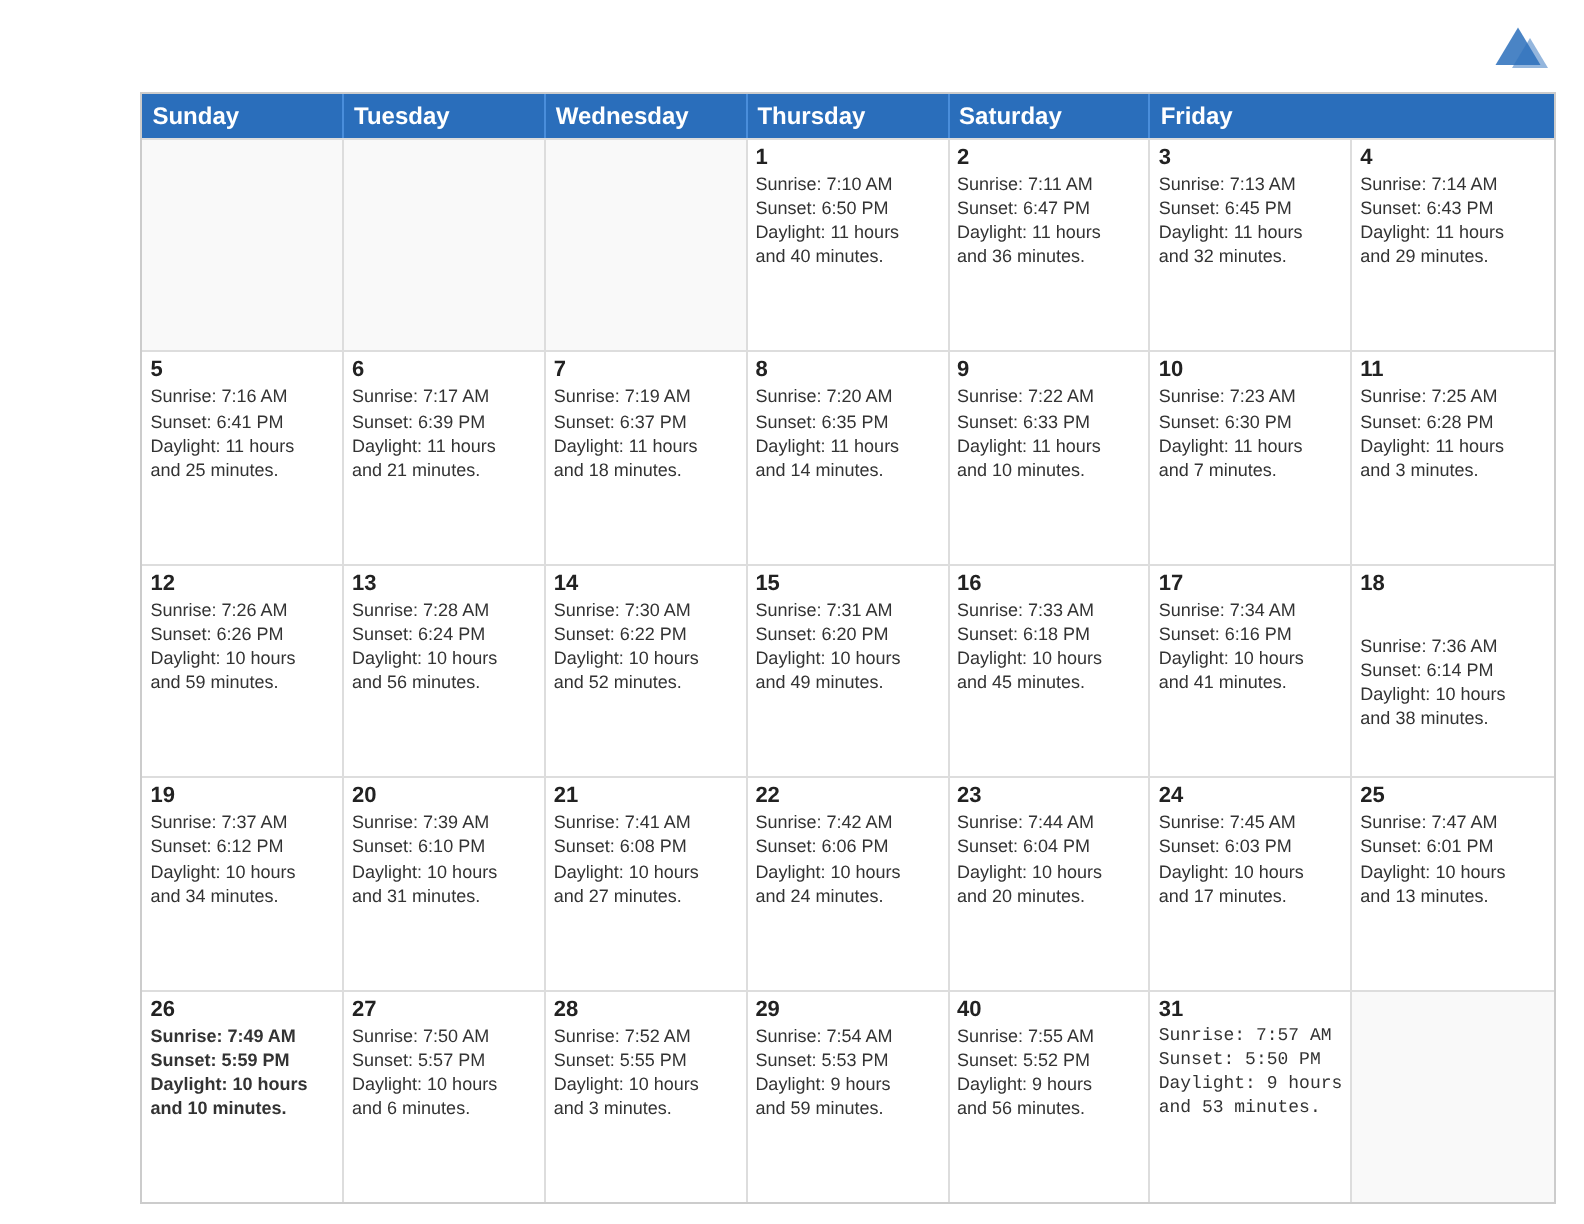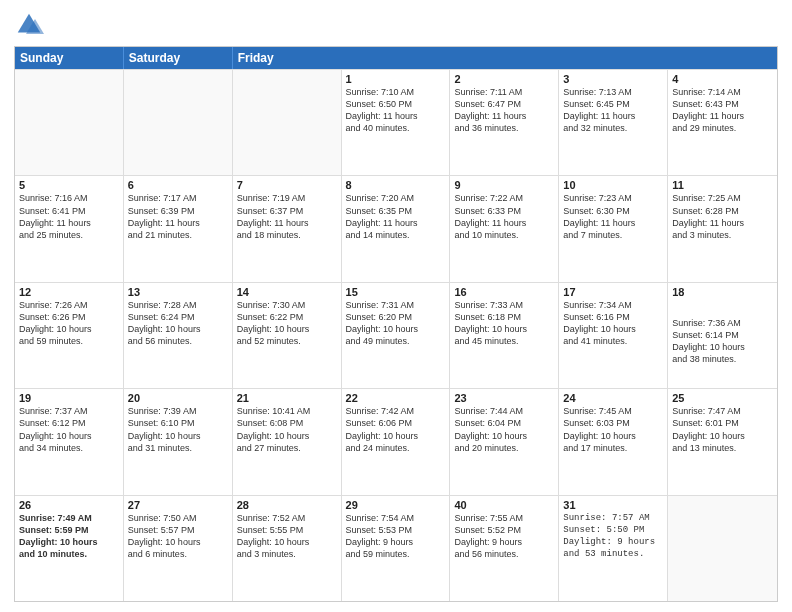--- a/index.html
+++ b/index.html
@@ -9,20 +9,21 @@
       font-family: Arial, sans-serif;
       background: #fff;
       overflow: hidden;
     }
     .page {
       width: 792px;
       height: 612px;
       padding: 10px 14px 10px 14px;
       display: flex;
       flex-direction: column;
+      align-items: flex-end;
     }
     .header {
       display: flex;
       justify-content: space-between;
       align-items: flex-start;
       margin-bottom: 6px;
     }
     .logo {
       display: flex;
       align-items: center;
@@ -133,20 +134,23 @@
     </div>
     <div class="title-block">
       <div class="title-month"></div>
       <div class="title-location"></div>
     </div>
   </div>
 
   <div class="calendar">
     <div class="cal-header-row">
     <div class="cal-header-cell">Sunday</div>
+        <div class="cal-header-cell">Tuesday</div>
+        <div class="cal-header-cell">Wednesday</div>
+        <div class="cal-header-cell">Thursday</div>
         <div class="cal-header-cell">Saturday</div>
         <div class="cal-header-cell">Friday</div>
       </div>
     <div class="cal-body">
     <div class="cal-week">
           <div class="cal-cell empty"></div>
           <div class="cal-cell empty"></div>
           <div class="cal-cell empty"></div>
           <div class="cal-cell">
             <span class="cell-date">1</span>
@@ -289,21 +293,21 @@
           </div>
           <div class="cal-cell">
             <span class="cell-date">20</span>
             <div class="cell-info" style="white-space: pre-line;">Sunrise: 7:39 AM
 Sunset: 6:10 PM
 Daylight: 10 hours
 and 31 minutes.</div>
           </div>
           <div class="cal-cell">
             <span class="cell-date">21</span>
-            <div class="cell-info" style="white-space: pre-line;">Sunrise: 10:41 AM
+            <div class="cell-info" style="white-space: pre-line;">Sunrise: 7:41 AM
 Sunset: 6:08 PM
 Daylight: 10 hours
 and 27 minutes.</div>
           </div>
           <div class="cal-cell">
             <span class="cell-date">22</span>
             <div class="cell-info" style="white-space: pre-line;">Sunrise: 7:42 AM
 Sunset: 6:06 PM
 Daylight: 10 hours
 and 24 minutes.</div>

